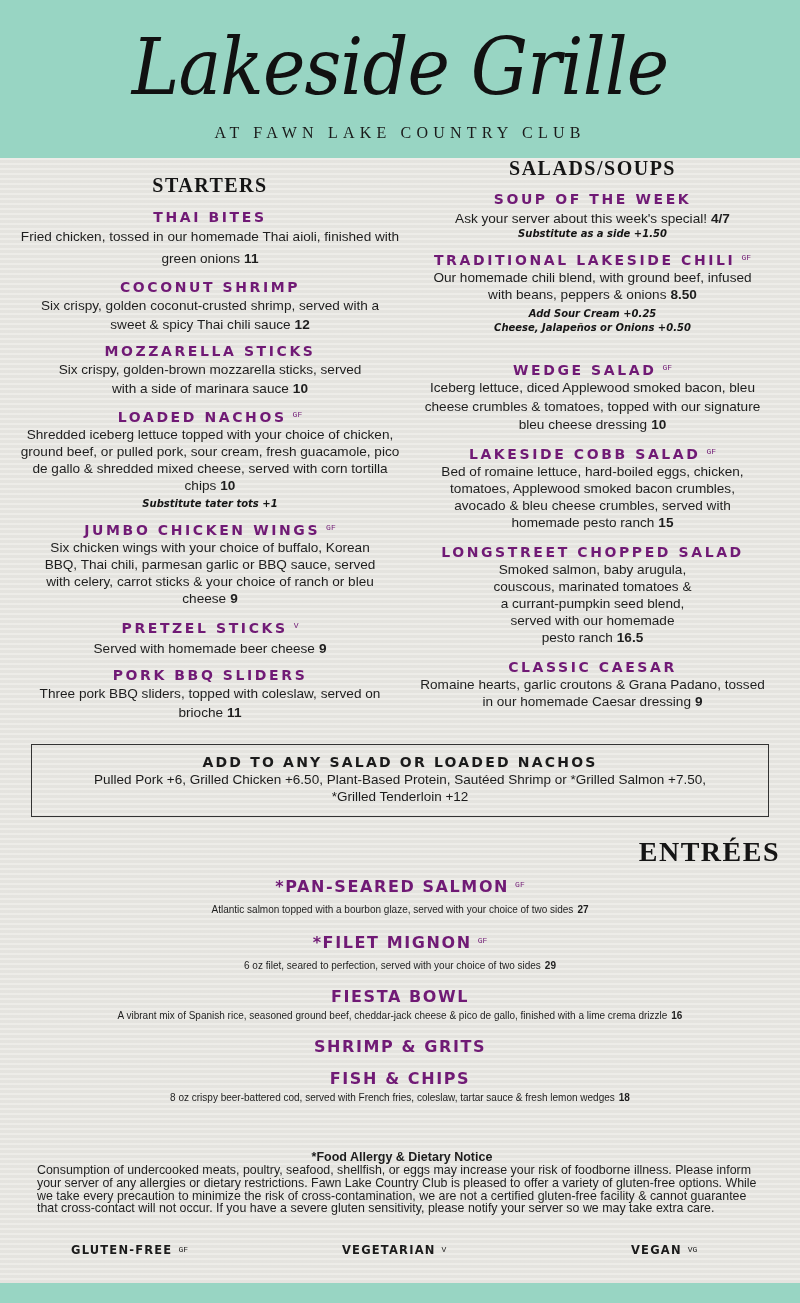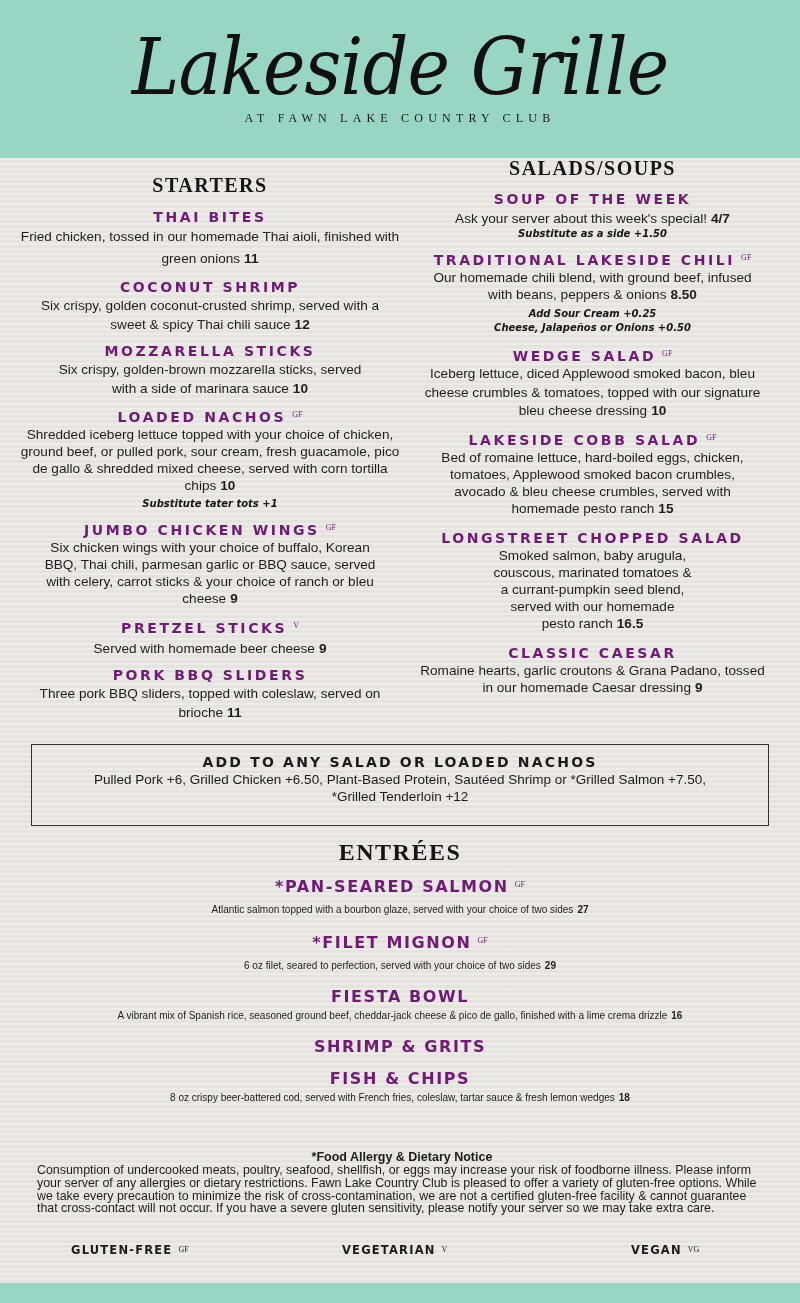--- a/index.html
+++ b/index.html
@@ -19,23 +19,23 @@
       position: absolute; left: 0; right: 0; top: 22px;
       font-family: "DejaVu Serif", serif;
       font-style: italic;
       font-size: 78px;
       line-height: 90px;
       color: #111;
       letter-spacing: -1px;
       transform: scaleX(0.92);
     }
     .tagline {
-      position: absolute; left: 0; right: 0; top: 111px;
+      position: absolute; left: 0; right: 0; top: 124px;
       font-family: "Liberation Serif", serif;
-      font-size: 12px;
+      font-size: 16px;
       letter-spacing: 5.2px;
       color: #1a1a1a;
     }
     .paper {
       position: absolute; left: 0; top: 158px; width: 800px; height: 1125px;
       background:
         repeating-linear-gradient(180deg, rgba(255,255,255,0.18) 0px, rgba(255,255,255,0.18) 2px, rgba(0,0,0,0.02) 2px, rgba(0,0,0,0.02) 5px),
         #e9e8e3;
     }
     .footer-band {
@@ -58,21 +58,21 @@
     .item { margin-top: 8px; }
     .item-name {
       font-family: "DejaVu Sans", sans-serif;
       font-weight: bold;
       font-size: 14px;
       letter-spacing: 2.6px;
       line-height: 18px;
       color: #701a75;
     }
     .tag {
-      font-family: Liberation Serif, serif;
+      font-family: Liberation Mono, monospace;
       font-size: 8px;
       font-weight: normal;
       letter-spacing: 0;
       vertical-align: 5px;
       margin-left: 6px;
     }
     .item-desc {
       font-family: "Liberation Sans", sans-serif;
       font-size: 13.6px;
       line-height: 17px;
@@ -81,41 +81,41 @@
     .price { font-weight: bold; margin-left: 4px; }
     .note {
       font-family: "DejaVu Sans", sans-serif;
       font-style: italic;
       font-weight: bold;
       font-size: 10px;
       line-height: 14px;
       color: #151515;
     }
     .addon-box {
-      position: absolute; left: 31px; top: 744px; width: 738px; height: 82px;
+      position: absolute; left: 31px; top: 744px; width: 738px; height: 73px;
       border: 1.5px solid #333;
       text-align: center;
       padding-top: 8px;
     }
     .addon-title {
       font-family: "DejaVu Sans", sans-serif;
       font-weight: bold;
       font-size: 14px;
       letter-spacing: 2.2px;
       line-height: 18px;
     }
     .addon-text {
       font-family: "Liberation Sans", sans-serif;
       font-size: 13.5px;
       line-height: 17px;
     }
     .entrees {
       position: absolute; left: 20px; width: 760px; top: 834px; text-align: center;
     }
-    .entrees .section-title { font-size: 24px; line-height: 36px; }
+    .entrees .section-title { font-size: 28px; line-height: 36px; text-align: right; }
     .entree { margin-top: 6px; }
     .entree .item-name { font-size: 16px; letter-spacing: 1.6px; line-height: 20px; }
     .entree .item-desc { font-size: 10px; line-height: 18px; }
     .entree.gap { margin-top: 12px; }
     .entree .desc-gap { margin-top: 4px; }
     .notice {
       position: absolute; left: 37px; width: 730px; top: 1150px;
     }
     .notice-title {
       text-align: center;
@@ -201,21 +201,21 @@
     <div class="note">Substitute as a side +1.50</div>
   </div>
 
   <div class="item">
     <div class="item-name"><span>TRADITIONAL LAKESIDE CHILI</span><span class="tag">GF</span></div>
     <div class="item-desc" style="padding:0 18px"><span>Our homemade chili blend, with ground beef, infused with beans, peppers &amp; onions</span><span class="price">8.50</span></div>
     <div class="note" style="margin-top:4px">Add Sour Cream +0.25</div>
     <div class="note">Cheese, Jalapeños or Onions +0.50</div>
   </div>
 
-  <div class="item" style="margin-top:10px">
+  <div class="item" style="margin-top:24px">
     <div class="item-name"><span>WEDGE SALAD</span><span class="tag">GF</span></div>
     <div class="item-desc" style="line-height:18.5px;padding:0 10px"><span>Iceberg lettuce, diced Applewood smoked bacon, bleu cheese crumbles &amp; tomatoes, topped with our signature bleu cheese dressing</span><span class="price">10</span></div>
   </div>
 
   <div class="item">
     <div class="item-name"><span>LAKESIDE COBB SALAD</span><span class="tag">GF</span></div>
     <div class="item-desc" style="padding:0 30px"><span>Bed of romaine lettuce, hard-boiled eggs, chicken, tomatoes, Applewood smoked bacon crumbles, avocado &amp; bleu cheese crumbles, served with homemade pesto ranch</span><span class="price">15</span></div>
   </div>
 
   <div class="item" style="margin-top:12px">

